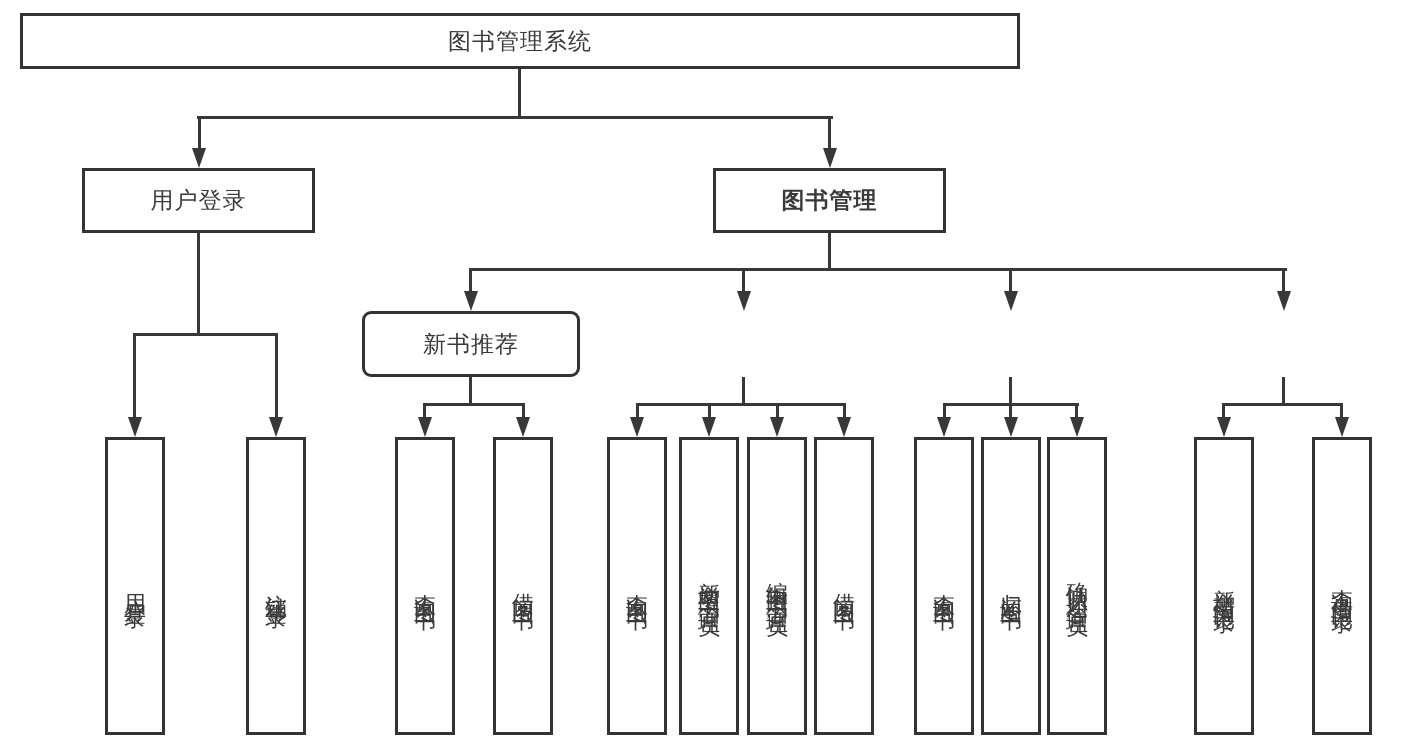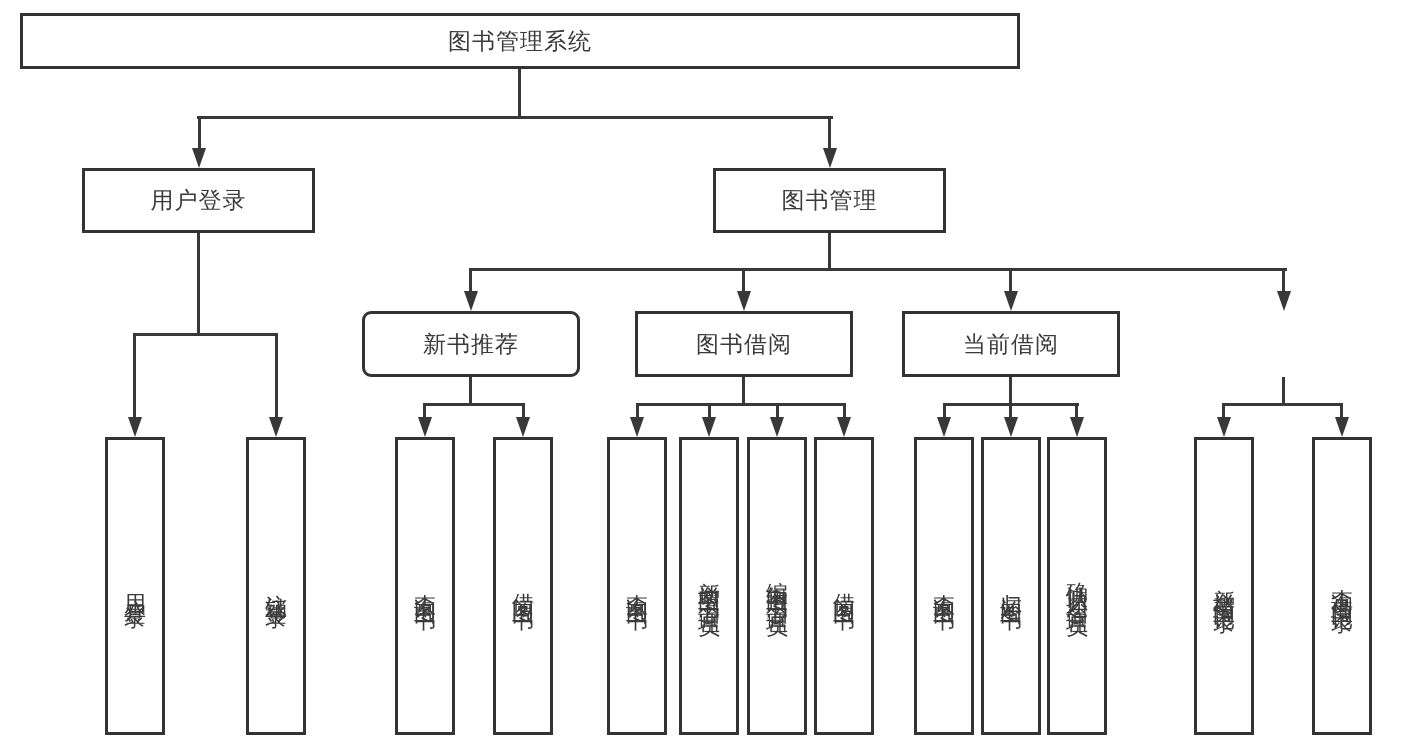--- a/index.html
+++ b/index.html
@@ -61,32 +61,26 @@
 
 <div id="stage">
 
   <div class="node hnode" style="left:20px; top:13px; width:1000px; height:56px;">
     <span>图书管理系统</span>
   </div>
 
   <div class="node hnode" style="left:82px; top:168px; width:233px; height:65px;">
     <span>用户登录</span>
   </div>
-  <div class="node hnode" style="left:713px; top:168px; width:233px; height:65px;">
+  <div class="node hnode" style="left:713px; top:168px; width:233px; height:65px;font-weight:bold;">
     <span>图书管理</span>
   </div>
 
   <div class="node hnode" style="left:362px; top:311px; width:218px; height:66px;border-radius:9px;">
     <span>新书推荐</span>
-  </div>
-  <div class="node hnode" style="left:635px; top:311px; width:218px; height:66px;">
-    <span>图书借阅</span>
-  </div>
-  <div class="node hnode" style="left:902px; top:311px; width:218px; height:66px;">
-    <span>当前借阅</span>
   </div>
 
   <div class="node vnode" style="left:105px; top:437px; width:60px; height:298px;">
     <span class="vtext">用户登录</span>
   </div>
   <div class="node vnode" style="left:246px; top:437px; width:60px; height:298px;">
     <span class="vtext">注销登录</span>
   </div>
 
   <div class="node vnode" style="left:395px; top:437px; width:60px; height:298px;">

